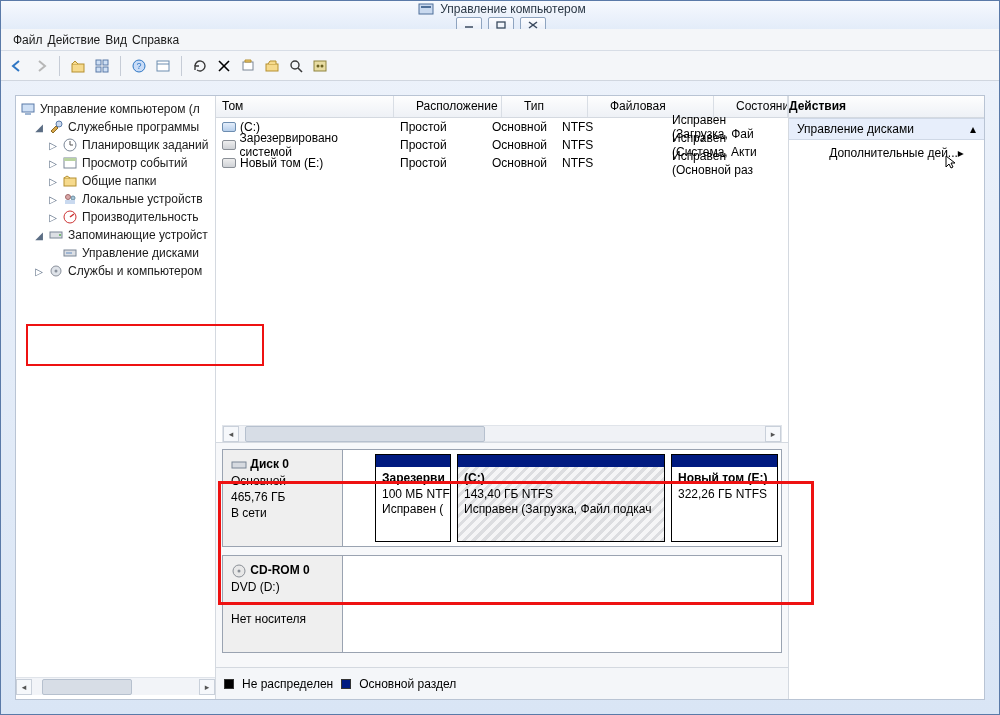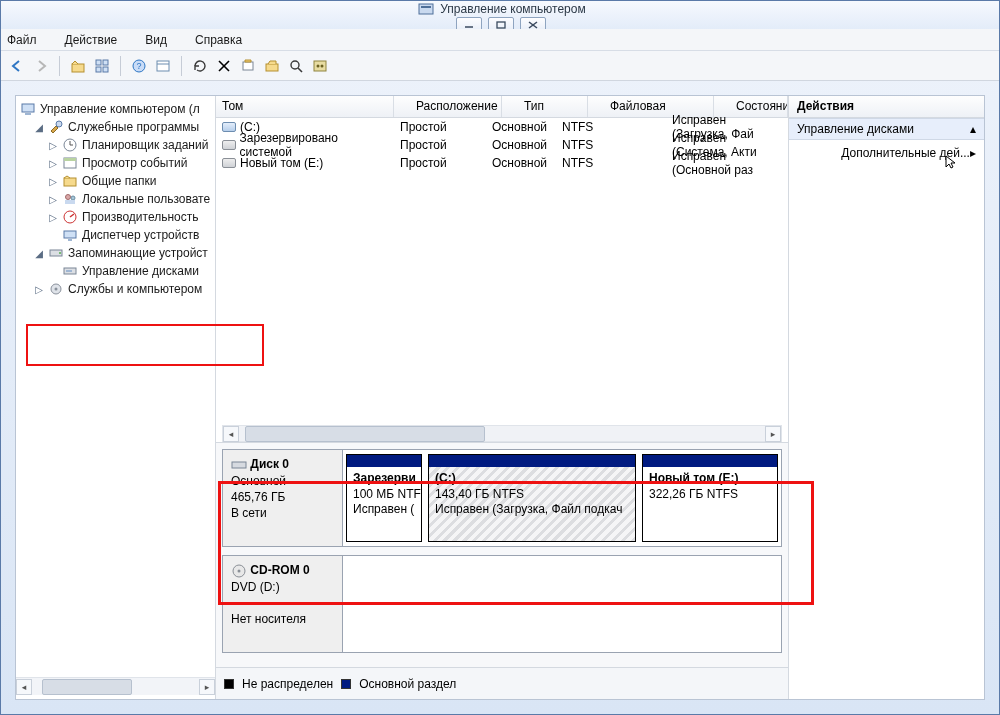--- a/index.html
+++ b/index.html
@@ -20,22 +20,22 @@
   .titlebar .title { flex: 1; display: flex; align-items: center; gap: 6px; }
   .winbtns { display: flex; gap: 6px; margin-right: 2px; }
   .winbtn {
     width: 26px; height: 16px; border: 1px solid #8ea4c0; border-radius: 2px;
     background: linear-gradient(#fdfdff,#e6edf8);
     display:flex; align-items:center; justify-content:center;
     font-size: 10px; color:#3a4a5f;
   }
 
   .menubar {
-    height: 22px; display: flex; align-items: center; gap: 28px;
-    padding: 0 6px; background: #f4f6f9; border-bottom: 1px solid #d7dde6;
+    height: 22px; display: flex; align-items: center; gap: 5px;
+    padding: 0 12px; background: #f4f6f9; border-bottom: 1px solid #d7dde6;
     font-size: 12px; color: #1a1a1a;
   }
   .menuitem { cursor: default; }
 
   .toolbar {
     height: 30px; display:flex; align-items:center; gap:4px;
     padding: 0 6px; background:#f4f6f9; border-bottom:1px solid #d0d6df;
   }
   .toolsep { width:1px; height:20px; background:#c6ccd6; margin:0 4px; }
   .tbtn { width:20px; height:20px; display:flex; align-items:center; justify-content:center; font-size:14px; }
@@ -80,21 +80,21 @@
   .volumes-list { font-size:12px; }
   .vrow { display:flex; height:18px; align-items:center; }
   .vcell { padding:0 6px; overflow:hidden; display:flex; align-items:center; gap:4px; }
   .drive-icon { width:14px;height:10px;border:1px solid #6d8db0;border-radius:2px;background:linear-gradient(#e4eefb,#b7cfeb); }
   .drive-icon.gray { border-color:#8a8f96; background:linear-gradient(#eeeeee,#cfd2d6); }
   .vol-scroll { flex:1; position:relative; }
   .vol-scroll .hs { position:absolute; bottom:0; left:6px; right:6px; height:17px; background:#f0f2f6; border:1px solid #e0e4ea; display:flex; align-items:center;}
   .vol-scroll .hs .hs-thumb{ left:6px; width:240px; }
 
   .disk-area { border-top:1px solid #d4d9e0; background:#f7f8fa; padding:6px; position:relative; flex:0 0 auto; }
-  .disk-row { display:flex; background:#fff; border:1px solid #9aa3b1; margin-bottom:8px; }
+  .disk-row { display:flex; background:#fff; border:1px solid #9aa3b1; margin-bottom:8px;gap:29px; }
   .disk-label {
     width:120px; background:#efefef; border-right:1px solid #9aa3b1;
     padding:6px 8px; font-size:12px; line-height:1.35;
   }
   .disk-label b { font-weight:bold; }
   .disk-parts { flex:1; display:flex; }
   .part {
     border:1px solid #000; margin:4px 3px; position:relative;
     font-size:12px; line-height:1.3; padding:4px 0 4px 6px; overflow:hidden;
   }
@@ -115,27 +115,27 @@
     display:flex; align-items:center; gap:8px; padding:0 8px; font-size:12px;
   }
   .legend .sw { width:10px; height:10px; border:1px solid #333; }
   .legend .sw.black { background:#000; }
   .legend .sw.navy { background:#001a80; }
 
   
   .actions { width:195px; font-size:12px; }
   .actions-header {
     height:22px; background:linear-gradient(#fefefe,#eef1f6);
-    border-bottom:1px solid #d4d9e0; padding:3px 8px; font-weight:bold;
+    border-bottom:1px solid #d4d9e0; padding:3px 0; font-weight:bold;
   }
   .actions-sub {
     background:#e7eefb; border-top:1px solid #cfd8e6; border-bottom:1px solid #cfd8e6;
     padding:3px 8px; display:flex; justify-content:space-between; align-items:center;
   }
-  .actions-item { padding:6px 8px 6px 28px; display:flex; justify-content:flex-end; align-items:center; position:relative; }
+  .actions-item { padding:6px 8px 6px 28px; display:flex; justify-content:center; align-items:center; position:relative; }
   .cursor-icon { width:16px; height:16px; }
 </style>
 </head>
 <body>
 
 <div class="window">
 
   <div class="titlebar">
     <div class="title">
       <span class="ticon">
@@ -310,41 +310,31 @@
               </div>
             <div class="tnode">
                 <span class="twist">▷</span>
                 <span class="ticon">
                   <svg viewBox="0 0 16 16">
                     <circle cx="6" cy="6" r="2.5" fill="#d9a8a8" stroke="#a26a6a"></circle>
                     <circle cx="11" cy="7" r="2" fill="#a8c5d9" stroke="#6a8fa2"></circle>
                     <rect x="3" y="9" width="10" height="4" fill="#c9d9ef"></rect>
                   </svg>
                 </span>
-                <span>Локальные пользовате</span>
+                <span>Локальные устройств</span>
               </div>
             <div class="tnode">
                 <span class="twist">▷</span>
                 <span class="ticon">
                   <svg viewBox="0 0 16 16">
                     <circle cx="8" cy="8" r="6" fill="#fff" stroke="#c33"></circle>
                     <line x1="8" y1="8" x2="12" y2="5" stroke="#c33" stroke-width="1.5"></line>
                   </svg>
                 </span>
                 <span>Производительность</span>
-              </div>
-            <div class="tnode">
-                <span class="twist"> </span>
-                <span class="ticon">
-                  <svg viewBox="0 0 16 16">
-                    <rect x="2" y="4" width="12" height="7" fill="#cfe0f5" stroke="#5a7aa8"></rect>
-                    <rect x="6" y="12" width="4" height="2" fill="#9fb6d3"></rect>
-                  </svg>
-                </span>
-                <span>Диспетчер устройств</span>
               </div>
           </div>
           <div class="tnode">
             <span class="twist">◢</span>
             <span class="ticon">
                 <svg viewBox="0 0 16 16">
                   <rect x="2" y="5" width="12" height="6" fill="#dcdfe4" stroke="#7a8696"></rect>
                   <circle cx="12" cy="8" r="1" fill="#56b04f"></circle>
                 </svg>
               </span>

